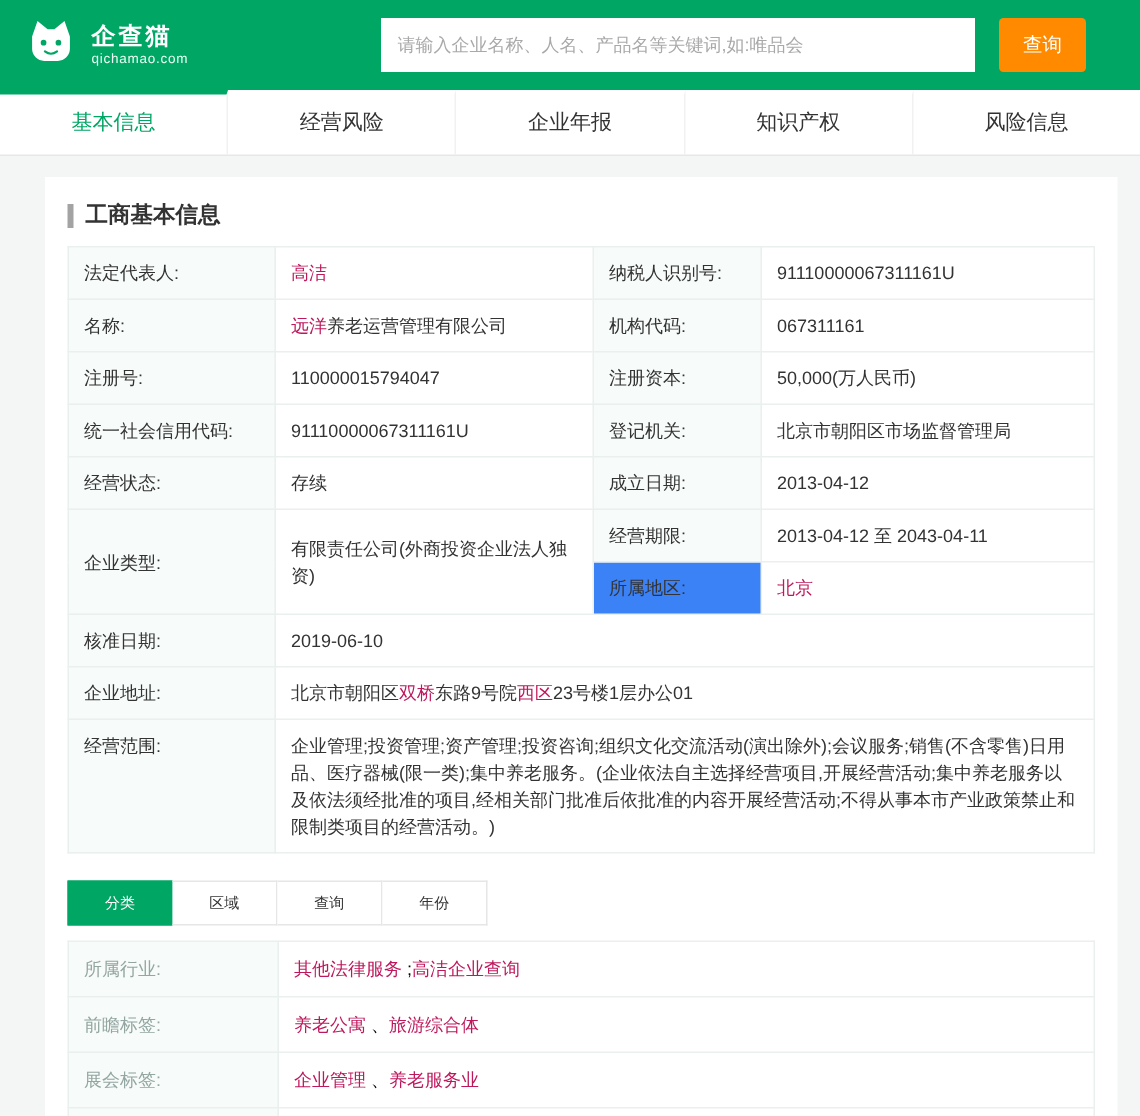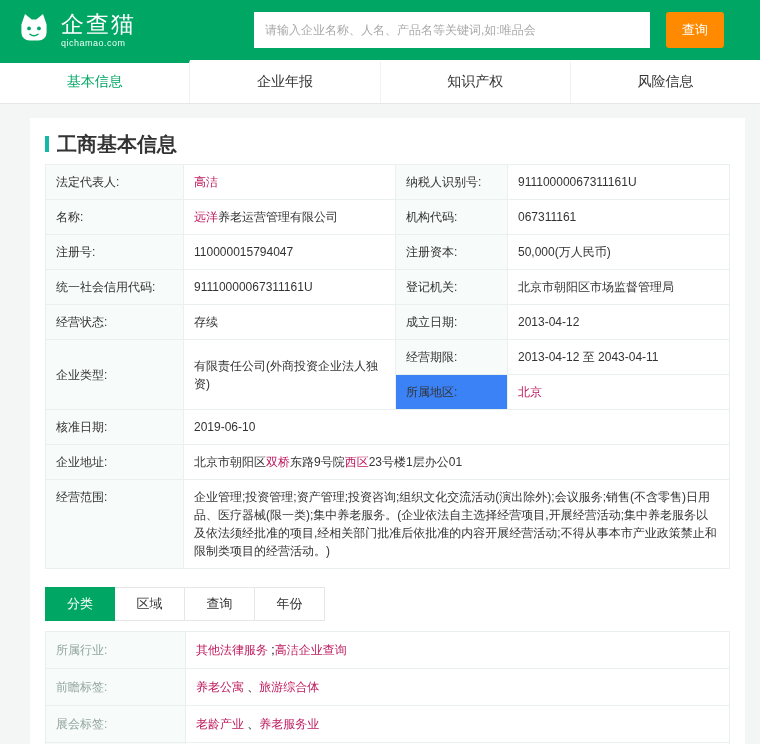--- a/index.html
+++ b/index.html
@@ -3,50 +3,50 @@
 <meta charset="utf-8">
 <style>
   * { margin:0; padding:0; box-sizing:border-box; }
   html,body { background:#f4f5f5; }
   body { font-family:"Liberation Sans","DejaVu Sans",sans-serif; }
   .page { width:760px; height:744px; overflow:hidden; background:#f4f5f5; position:relative; }
 
   
   .topbar { height:60px; background:#00a664; display:flex; align-items:center; padding:0 16px; }
   .logo { display:flex; align-items:center; gap:9px; width:238px; cursor:pointer; }
-  .logo-text .cn { color:#fff; font-size:23px; font-weight:normal; letter-spacing:2px; line-height:1.1; }
+  .logo-text .cn { color:#fff; font-size:16px; font-weight:bold; letter-spacing:2px; line-height:1.1; }
   .logo-text .en { color:#eafff5; font-size:9px; letter-spacing:.5px; }
   .search { display:flex; align-items:center; }
   .search input { width:396px; height:36px; border:none; outline:none; padding:0 11px; font-size:12px; color:#404040; background:#fff; font-family:inherit; }
   .search input::placeholder { color:#a9a9a9; }
   .search button { width:58px; height:36px; margin-left:16px; background:#ff8a00; color:#fff; border:none; font-size:13px; border-radius:3px; cursor:pointer; font-family:inherit; }
 
   
   .nav { background:#fff; display:flex; border-bottom:1px solid #e7e7e7; }
   .nav-tab { flex:1; text-align:center; padding:10px 0 12px; font-size:14px; color:#333; border-top:3px solid transparent; border-right:1px solid #f1f1f1; cursor:pointer; white-space:nowrap; }
   .nav-tab:last-child { border-right:none;font-family:Liberation Mono, monospace; }
   .nav-tab.active { color:#00a664; border-top-color:#00a664; }
 
   
   .card { background:#fff; margin:14px 15px 0 30px; padding:14px 15px 20px; }
-  .section-title { font-size:20px; font-weight:bold; color:#333; border-left:4px solid #14b8a6; padding-left:8px; margin:4px 0 12px; line-height:16px; }
+  .section-title { font-size:15px; font-weight:bold; color:#333; border-left:4px solid #a3a3a3; padding-left:8px; margin:4px 0 12px; line-height:16px; }
 
   
   table.info { width:100%; border-collapse:collapse; font-size:12px; table-layout:fixed; }
   table.info td { border:1px solid #e9f0ed; padding:8px 10px; color:#333; line-height:1.5; vertical-align:middle; word-break:break-all; }
   td.lbl  { background:#f7fbf9; color:#93a6a1; width:138px; }
   td.lbl2 { background:#f7fbf9; color:#93a6a1; width:112px; }
   td.lbl2.plain { background:#3b82f6; color:#333; }
   td.v1 { width:212px; }
   .link { color:#be185d; cursor:pointer; }
   .scope-text { line-height:1.55; }
 
   
   .filters { display:flex; margin:18px 0 10px; }
-  .ftab { min-width:70px; padding:7px 14px; text-align:center; font-size:13px; color:#333; background:#fff; border:1px solid #e6e6e6; border-left:none; cursor:pointer; }
+  .ftab { min-width:70px; padding:7px 14px; text-align:center; font-size:10px; color:#333; background:#fff; border:1px solid #e6e6e6; border-left:none; cursor:pointer; }
   .ftab:first-child { border-left:1px solid #e6e6e6; }
   .ftab.active { background:#00a664; border-color:#00a664; color:#fff; }
 
   
   table.tags { width:100%; border-collapse:collapse; font-size:12px; table-layout:fixed; }
   table.tags td { border:1px solid #e9f0ed; padding:9px 10px; line-height:1.5; }
   table.tags td.lbl { width:140px; }
 </style>
 </head>
 <body>
@@ -69,20 +69,21 @@
       </span>
     </div>
     <div class="search">
       <input type="text" placeholder="请输入企业名称、人名、产品名等关键词,如:唯品会" style="">
       <button>查询</button>
     </div>
   </div>
 
   <div class="nav">
     <div class="nav-tab active">基本信息</div>
+    <div class="nav-tab">经营风险</div>
     <div class="nav-tab">企业年报</div>
     <div class="nav-tab">知识产权</div>
     <div class="nav-tab">风险信息</div>
   </div>
 
   <div class="card">
     <div class="section-title">工商基本信息</div>
 
     <table class="info">
       <tbody>
@@ -158,21 +159,21 @@
       </tr>
       <tr>
         <td class="lbl">前瞻标签:</td>
         <td>
           <span class="link">养老公寓</span><span> 、</span><span class="link">旅游综合体</span>
         </td>
       </tr>
       <tr>
         <td class="lbl">展会标签:</td>
         <td>
-          <span class="link">老龄产业</span><span> 、</span><span class="link">养老服务业</span>
+          <span class="link">企业管理</span><span> 、</span><span class="link">养老服务业</span>
         </td>
       </tr>
       <tr>
         <td class="lbl">业务标签:</td>
         <td>
           
         </td>
       </tr>
     </tbody>
       </table>

